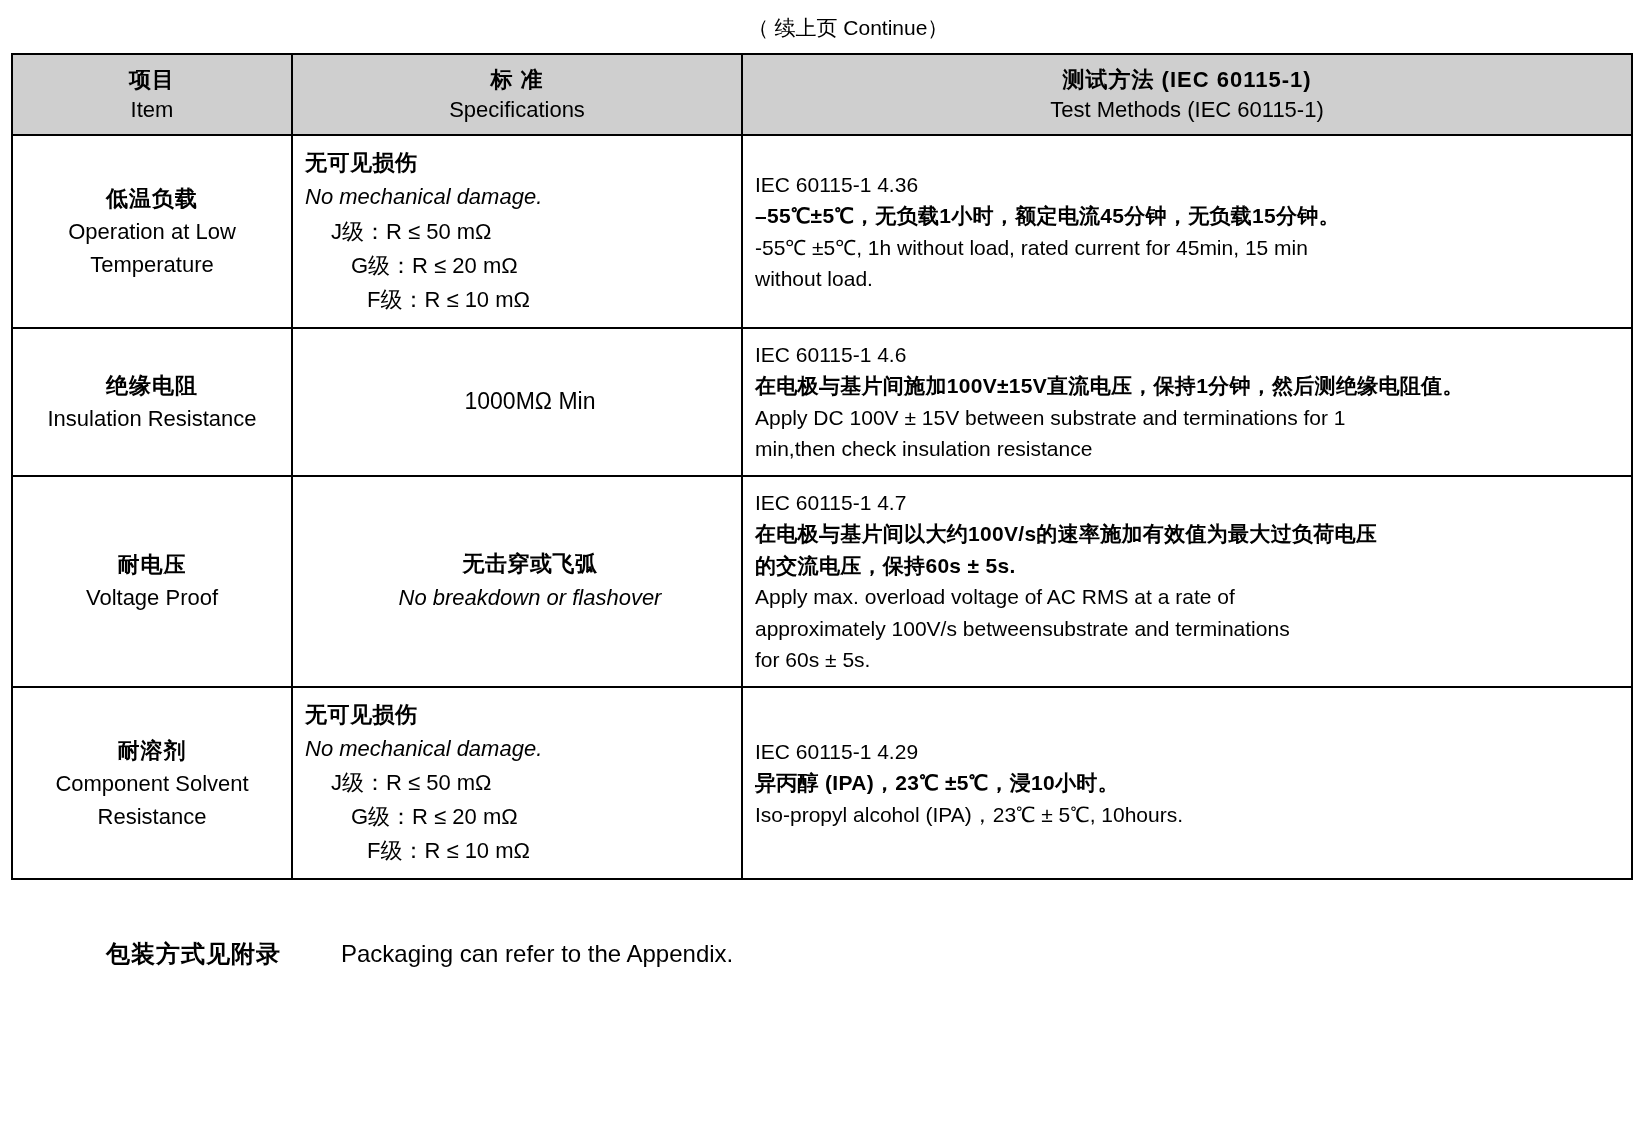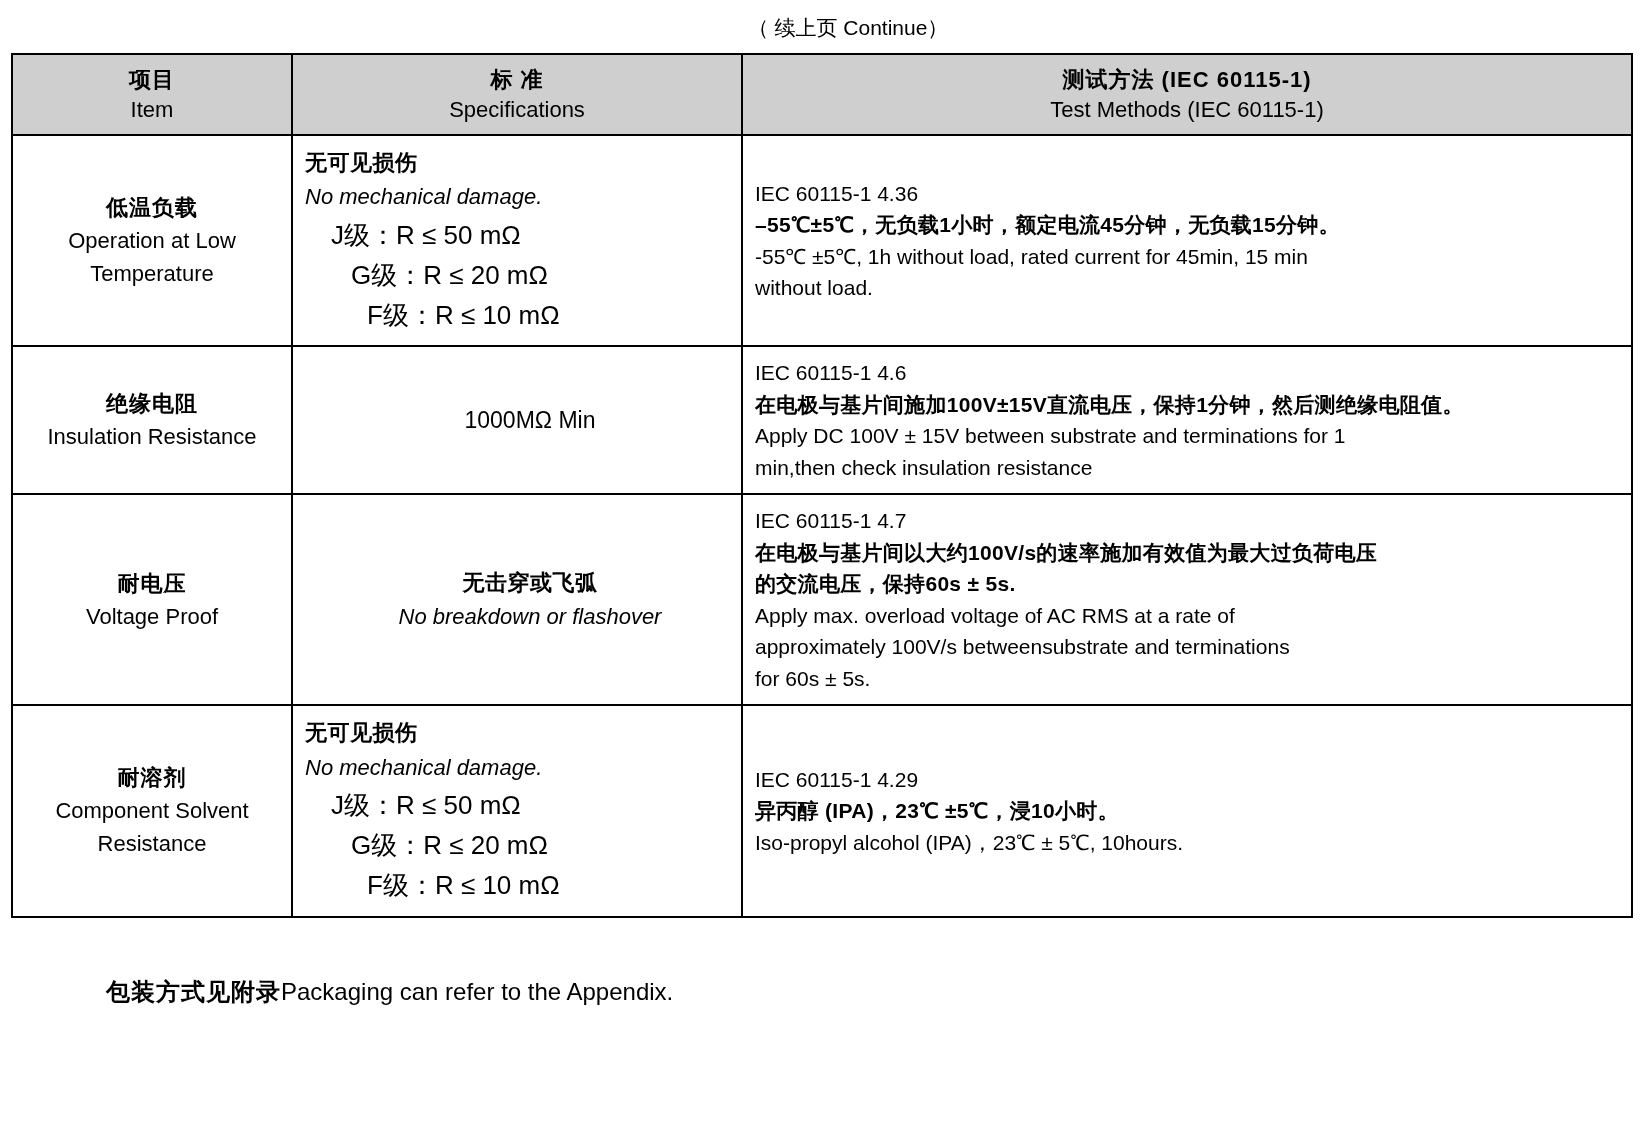--- a/index.html
+++ b/index.html
@@ -125,21 +125,21 @@
     font-weight: bold;
     display: block;
     letter-spacing: 0.5px;
   }
   .spec-en {
     font-size: 22px;
     display: block;
     font-style: italic;
   }
   .grade-line {
-    font-size: 26px;
+    font-size: 22px;
     display: block;
     padding-left: 26px;
   }
   .grade-line.g2 { padding-left: 46px; }
   .grade-line.g3 { padding-left: 62px; }
   .spec-plain {
     font-size: 23px;
     display: block;
   }
 
@@ -158,20 +158,21 @@
   
   .packaging {
     margin-top: 58px;
     padding-left: 10px;
   }
   .pack-note {
     padding-left: 96px;
     margin-top: 22px;
     font-size: 24px;
     display: flex;
+    gap: 60px;
     align-items: baseline;
   }
   .pack-note .cn {
     font-weight: bold;
     letter-spacing: 1px;
   }
   .pack-note .en {
     font-weight: normal;
   }
 </style>

